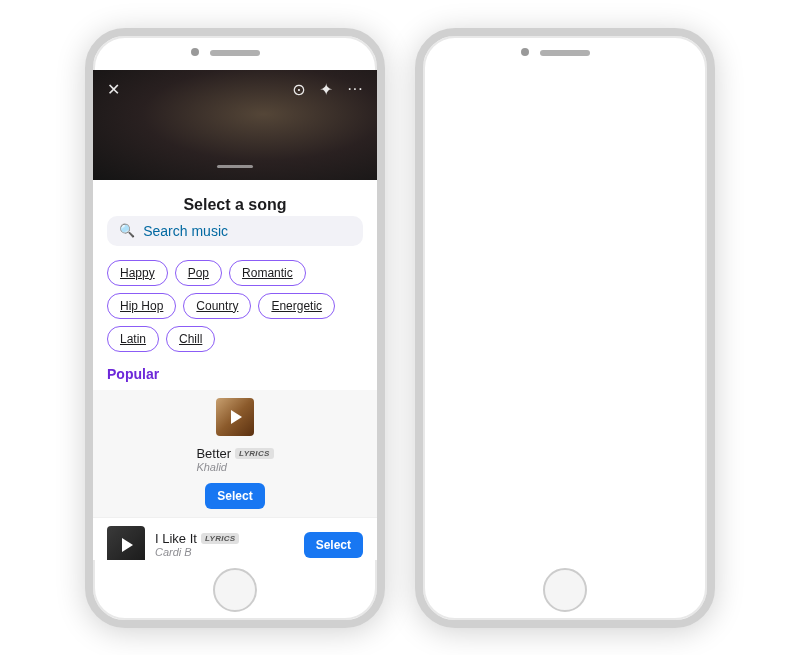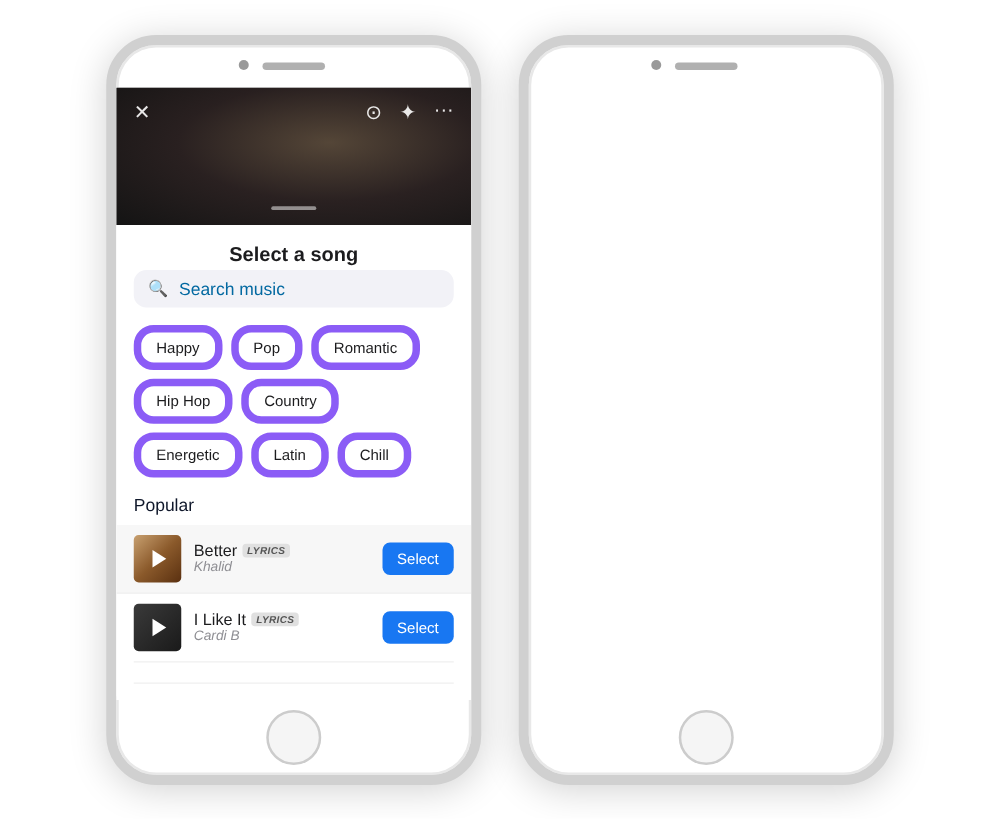--- a/index.html
+++ b/index.html
@@ -160,48 +160,50 @@
     }
 
     .tags-container {
       display: flex;
       flex-wrap: wrap;
       gap: 7px;
       margin-bottom: 14px;
     }
     .tag {
       background: #fff;
-      border: 6px solid #8b5cf6;
+      border: 1px solid #8b5cf6;
       border-radius: 16px;
       padding: 5px 12px;
       font-size: 12px;
       color: #1c1c1e;
+      text-decoration: underline;
     }
 
     .popular-label {
       font-size: 14px;
-      font-weight: 400;
-      color: #0f172a;
+      font-weight: 700;
+      color: #6d28d9;
       margin-bottom: 8px;
     }
     .song-list {
       display: flex;
       flex-direction: column;
     }
     .song-item {
       display: flex;
       align-items: center;
       padding: 8px 0;
       border-bottom: 1px solid #f0f0f0;
       gap: 10px;
     }
     .song-item.selected-song {
       background: #f7f7f7;
       margin: 0 -14px;
       padding: 8px 14px;
+      flex-direction: column;
     }
     .song-thumb {
       width: 38px;
       height: 38px;
       border-radius: 4px;
       background: #222;
       display: flex;
       align-items: center;
       justify-content: center;
       flex-shrink: 0;
@@ -242,21 +244,21 @@
       color: #8e8e93;
       font-style: italic;
     }
     .select-btn {
       background: #1877f2;
       color: #fff;
       border: none;
       border-radius: 6px;
       padding: 6px 12px;
       font-size: 12px;
-      font-weight: 400;
+      font-weight: 700;
       cursor: pointer;
       flex-shrink: 0;
     }
 
     
     .right-screen {
       background: #000;
       position: relative;
     }
     .live-bg {

